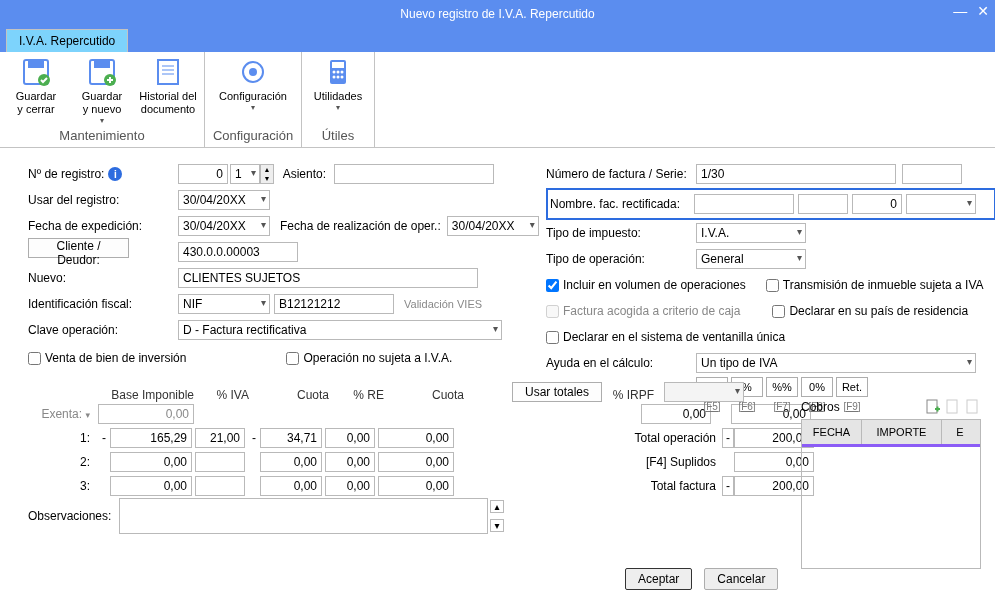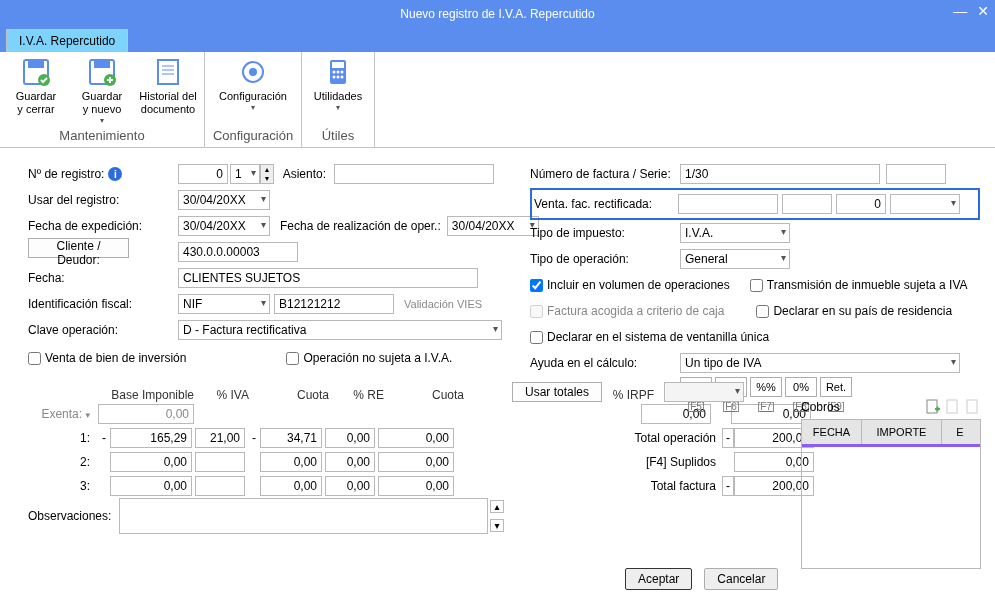--- a/index.html
+++ b/index.html
@@ -22,21 +22,21 @@
 .lbl{width:150px}
 .lbl2{width:150px}
 input[type=text],.sel{border:1px solid #b9b9b9;background:#fff;height:20px;padding:0 4px;font-size:12px}
 .sel{display:inline-flex;align-items:center;position:relative;padding-right:16px}
 .sel::after{content:"▾";position:absolute;right:3px;top:2px;font-size:10px;color:#555}
 .btn{border:1px solid #adadad;background:#eee;height:22px;padding:0 12px;cursor:pointer;border-radius:2px}
 .btnflat{border:1px solid #adadad;background:#fdfdfd;height:20px;padding:0 8px;cursor:pointer}
 .chk{display:inline-flex;align-items:center;gap:4px}
 .chk input{width:13px;height:13px}
 .link{color:#2d6cdf;cursor:pointer;font-size:11px}
-.right{position:absolute;left:530px;top:14px;width:450px}
+.right{position:absolute;left:546px;top:14px;width:450px}
 .highlight{border:2px solid #2d6cdf;padding:2px;margin:1px 0}
 .minibtn{border:1px solid #adadad;background:#fff;width:32px;height:20px;text-align:center;cursor:pointer;font-size:11px;display:inline-flex;align-items:center;justify-content:center}
 .minihint{font-size:10px;color:#777;text-decoration:underline;width:32px;text-align:center;display:inline-block}
 .grid{margin-top:10px;display:flex;gap:0}
 .gridleft{width:476px}
 .gh{display:flex;height:22px;align-items:flex-end}
 .gh div{text-align:right;padding:0 4px;font-size:12px;color:#333}
 .gr{display:flex;height:24px;align-items:center}
 .glabel{width:70px;text-align:right;padding-right:8px}
 .gcell{border:1px solid #b9b9b9;height:20px;margin-right:3px;text-align:right;padding:2px 4px;background:#fff}
@@ -168,21 +168,21 @@
     <span class="lbl">Fecha de expedición:</span>
     <div class="sel" style="width:92px">30/04/20XX</div>
     <span style="margin:0 6px 0 10px">Fecha de realización de oper.:</span>
     <div class="sel" style="width:92px">30/04/20XX</div>
   </div>
   <div class="row">
     <span class="lbl"><button class="btnflat" style="width:101px">Cliente / Deudor:</button></span>
     <input type="text" style="width: 120px;" value="430.0.0.00003">
   </div>
   <div class="row">
-    <span class="lbl">Fecha:</span>
+    <span class="lbl">Nuevo:</span>
     <input type="text" style="width: 300px;" value="CLIENTES SUJETOS">
   </div>
   <div class="row">
     <span class="lbl">Identificación fiscal:</span>
     <div class="sel" style="width:92px">NIF</div>
     <input type="text" style="width: 120px; margin-left: 4px;" value="B12121212">
     <span class="link disabled" style="margin-left:10px">Validación VIES</span>
   </div>
   <div class="row">
     <span class="lbl">Clave operación:</span>
@@ -200,21 +200,21 @@
   </div>
 
   <div class="right">
     <div class="row">
       <span class="lbl2">Número de factura / Serie:</span>
       <input type="text" style="width: 200px;" value="1/30">
       <input type="text" style="width: 60px; margin-left: 6px;">
     </div>
     <div class="highlight">
       <div class="row" style="margin:0">
-        <span class="lbl2" style="width:144px">Venta. fac. rectificada:</span>
+        <span class="lbl2" style="width:144px">Nombre. fac. rectificada:</span>
         <input type="text" style="width: 100px;" value="">
         <input type="text" style="width: 50px; margin-left: 4px;" value="">
         <input type="text" style="width: 50px; margin-left: 4px; text-align: right;" value="0">
         <div class="sel" style="width:70px;margin-left:4px"></div>
       </div>
     </div>
     <div class="row">
       <span class="lbl2">Tipo de impuesto:</span>
       <div class="sel" style="width:110px">I.V.A.</div>
     </div>

